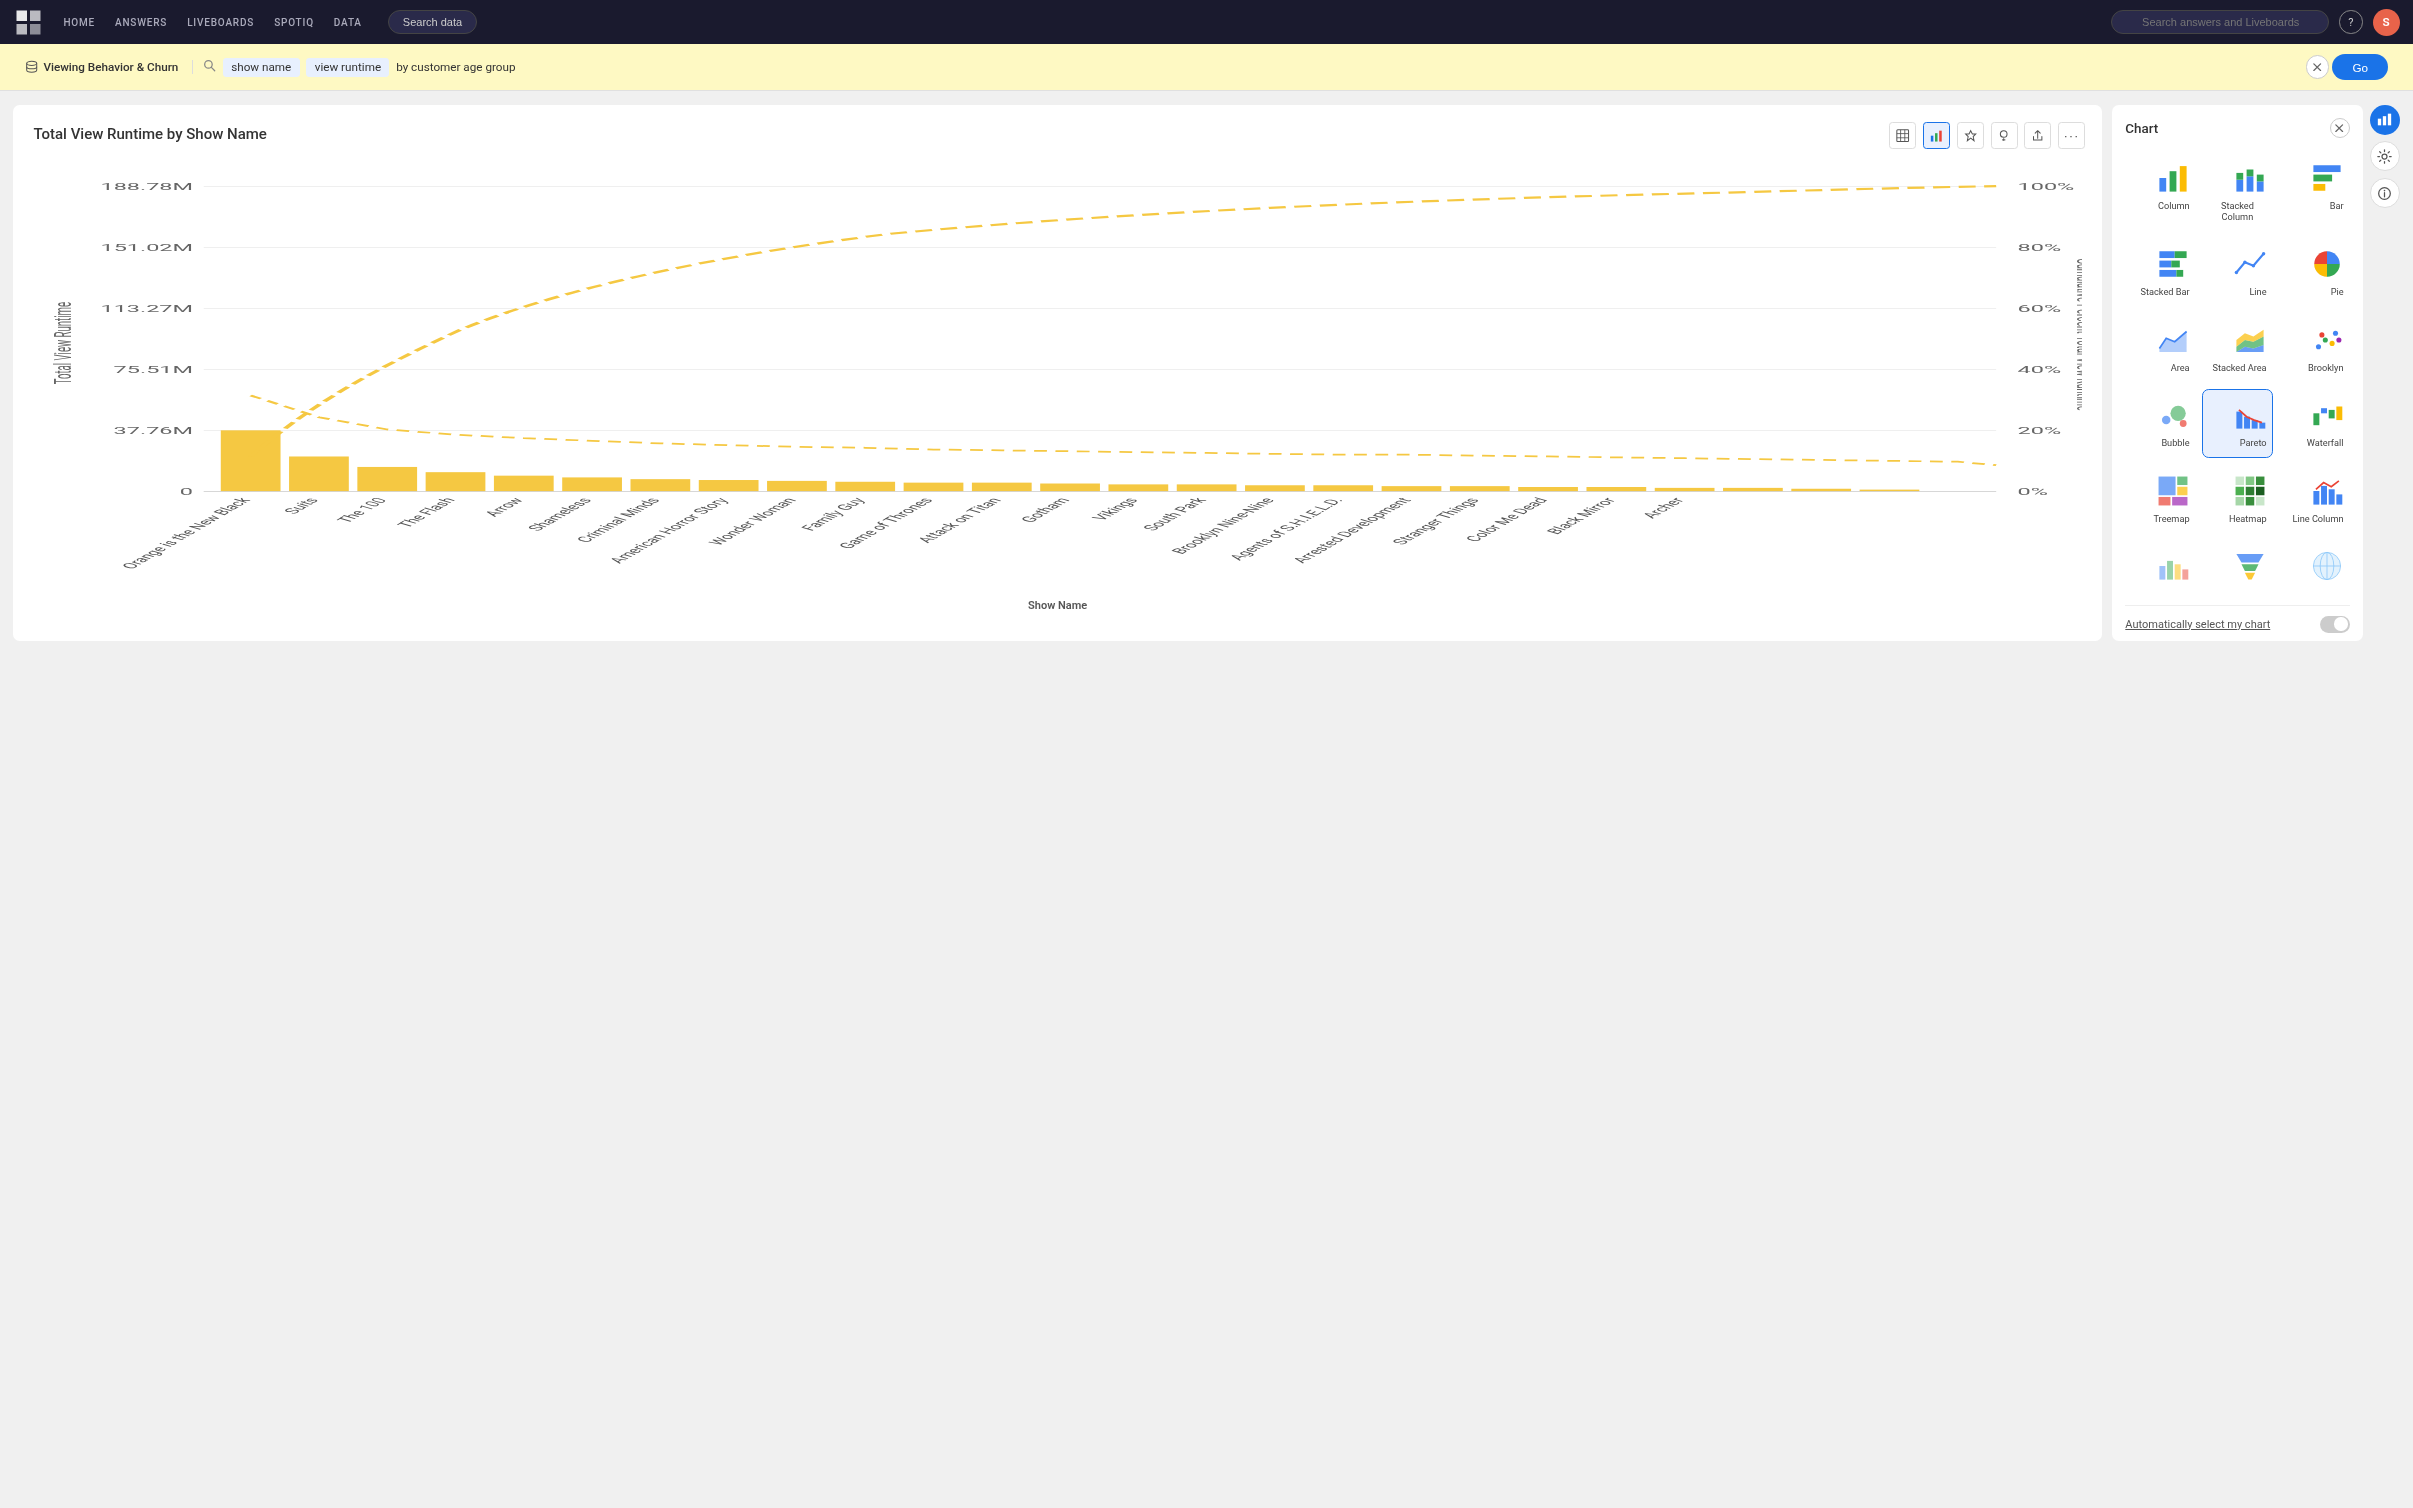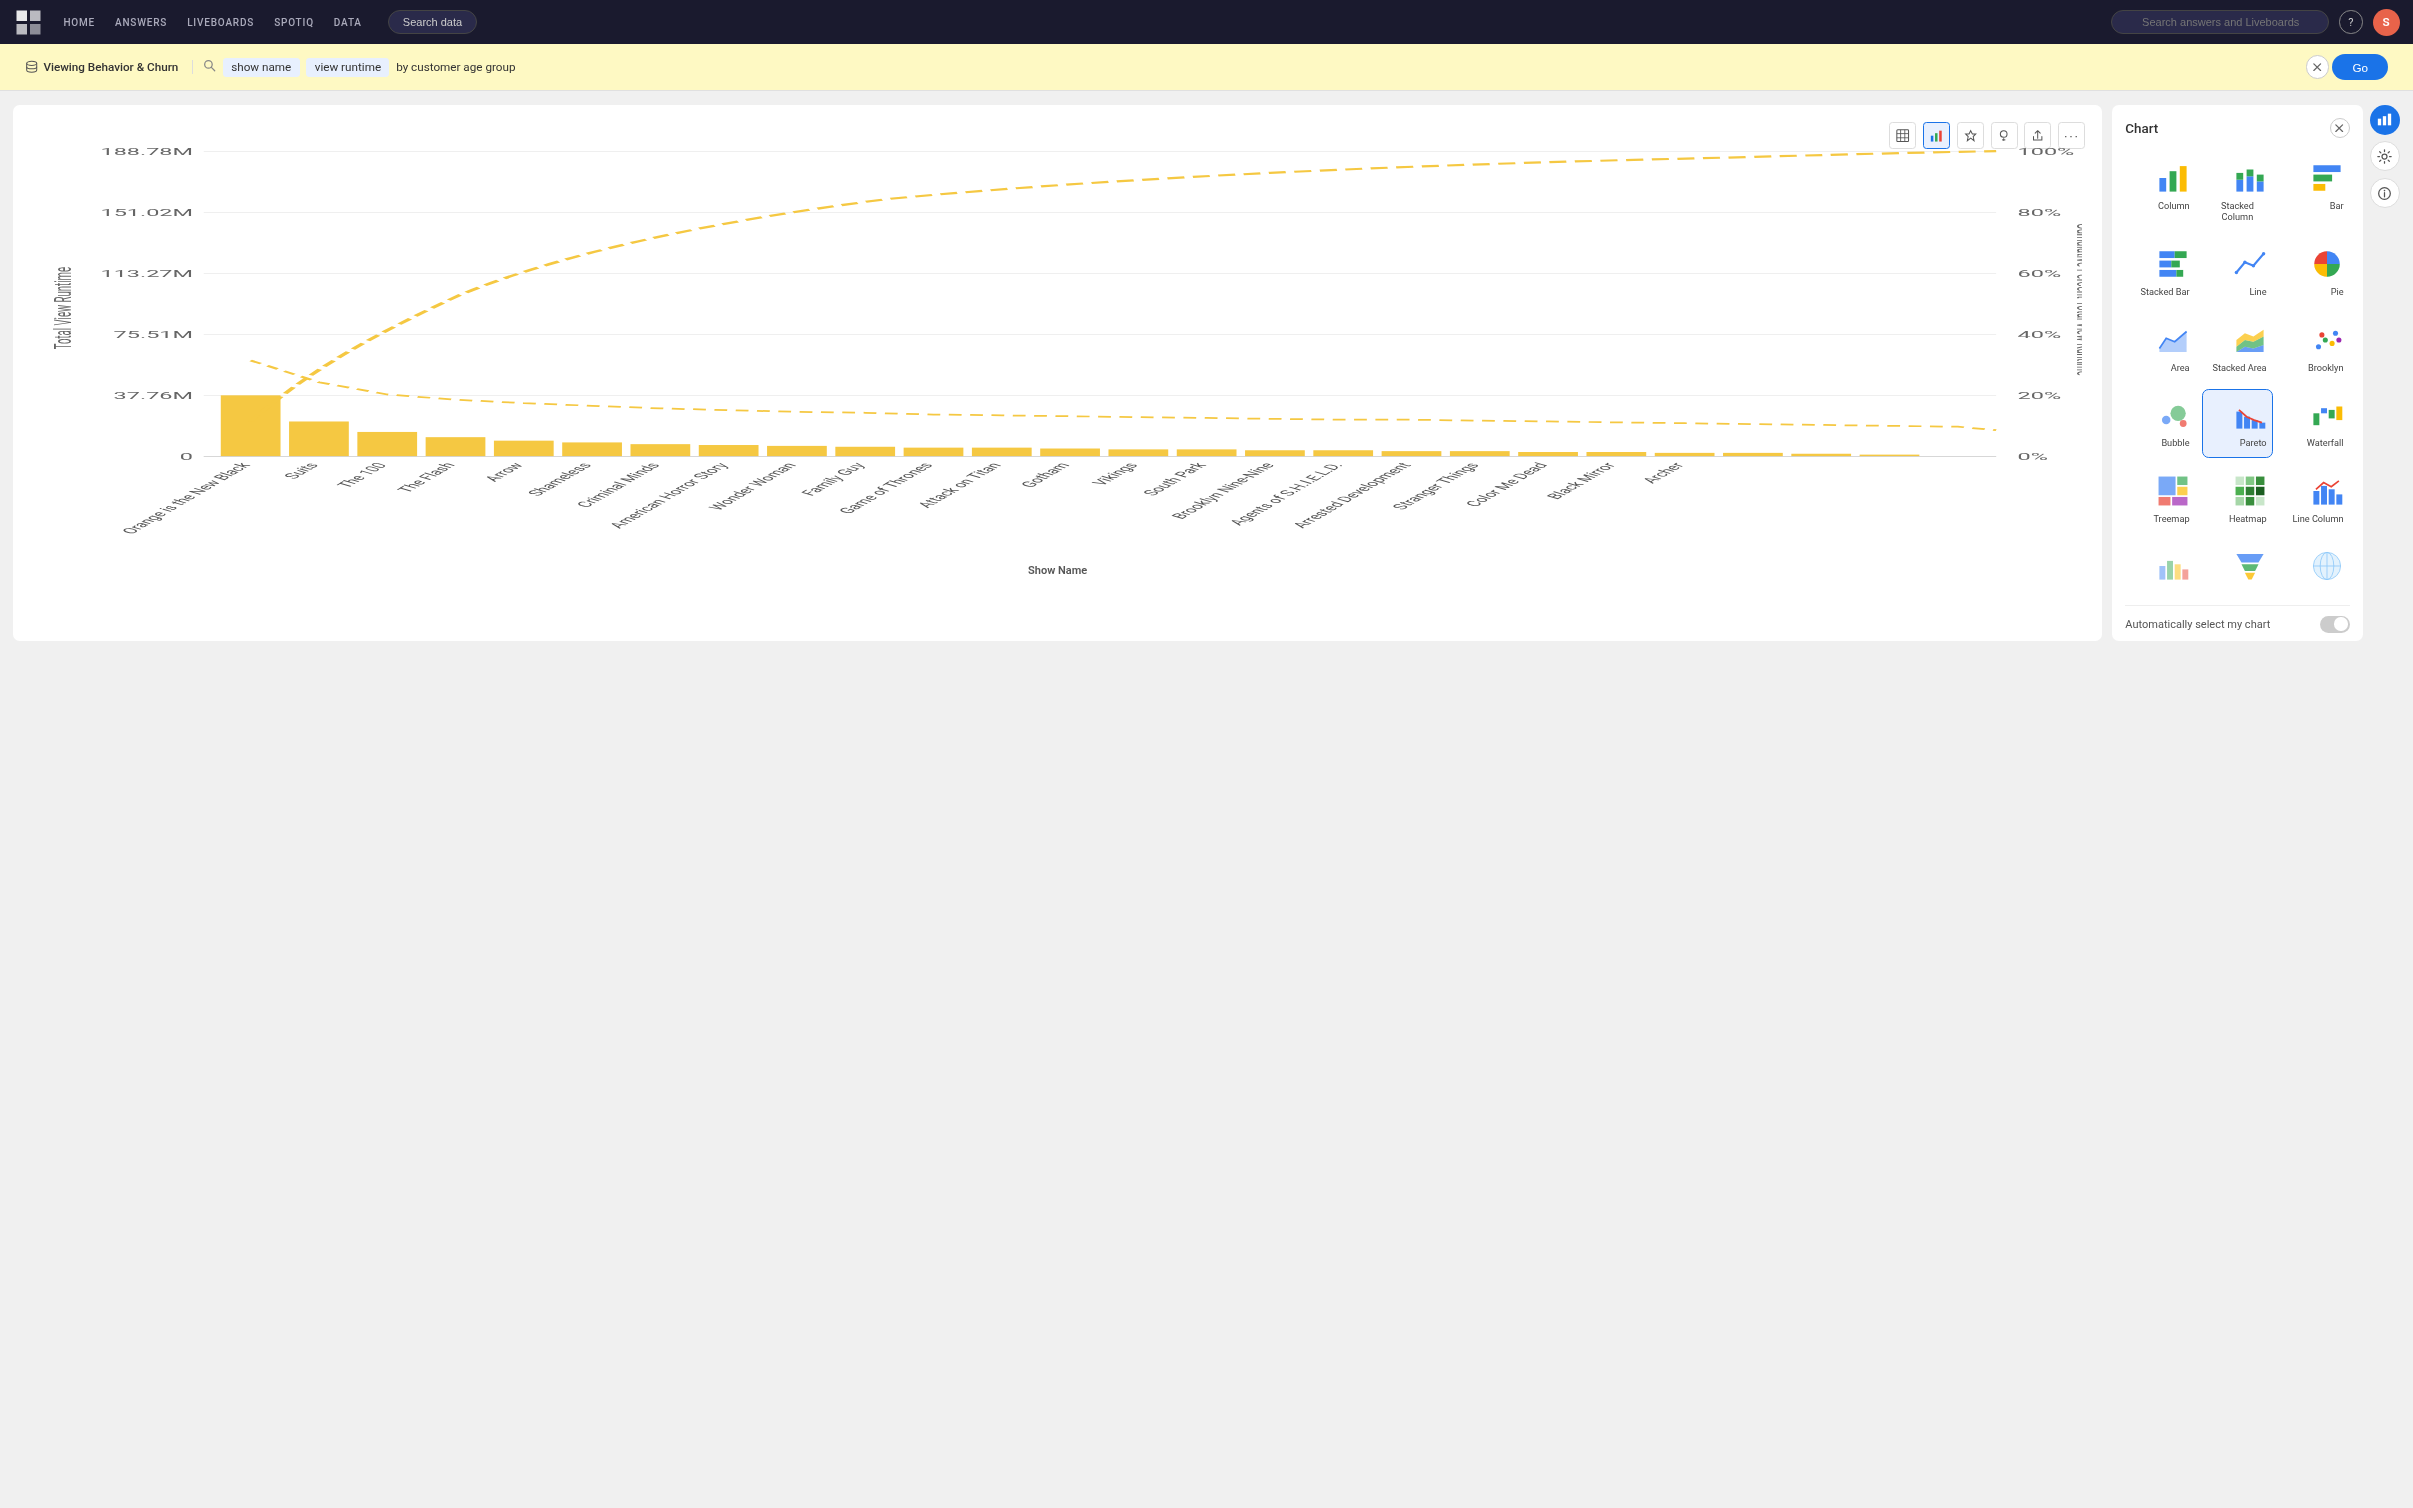--- a/index.html
+++ b/index.html
@@ -249,20 +249,21 @@
       display: flex;
       align-items: center;
       justify-content: space-between;
       padding-top: 10px;
       border-top: 0.8px solid #eee;
       margin-top: 6.7px;
     }
     .auto-select-label {
       font-size: 11px;
       color: #555;
+      text-decoration: underline;
     }
     .toggle {
       width: 30px; height: 17px;
       background: #ccc;
       border-radius: 8.4px;
       position: relative;
       cursor: pointer;
     }
     .toggle::after {
       content: '';
@@ -353,20 +354,21 @@
         <line x1="9" y1="1" x2="1" y2="9" stroke="#666" stroke-width="1.5" stroke-linecap="round"></line>
       </svg>
     </button>
     <button class="go-btn">Go</button>
   </div>
 </div>
 
 <div class="main-content">
 
   <div class="chart-container">
+    <div class="chart-title">Total View Runtime by Show Name</div>
 
     <div class="chart-toolbar">
       <button class="toolbar-btn">
         <svg width="13.4" height="13.4" viewBox="0 0 16 16" fill="none">
           <rect x="1" y="1" width="14" height="14" rx="1" stroke="#555" stroke-width="1.2"></rect>
           <line x1="1" y1="5.5" x2="15" y2="5.5" stroke="#555" stroke-width="1"></line>
           <line x1="1" y1="10.5" x2="15" y2="10.5" stroke="#555" stroke-width="1"></line>
           <line x1="5.5" y1="1" x2="5.5" y2="15" stroke="#555" stroke-width="1"></line>
           <line x1="10.5" y1="1" x2="10.5" y2="15" stroke="#555" stroke-width="1"></line>
         </svg>

